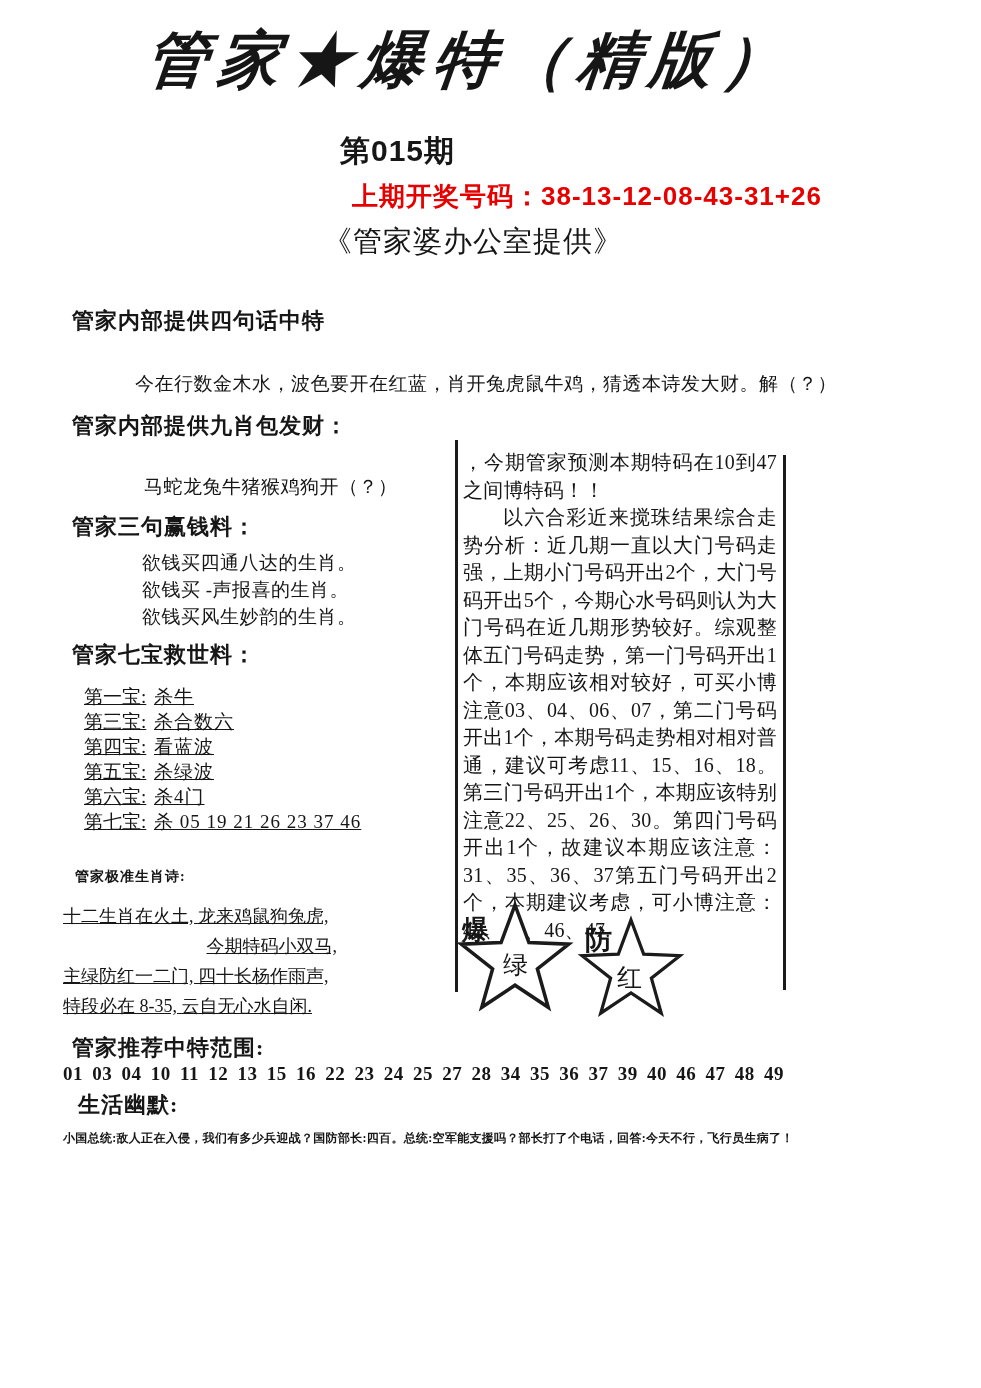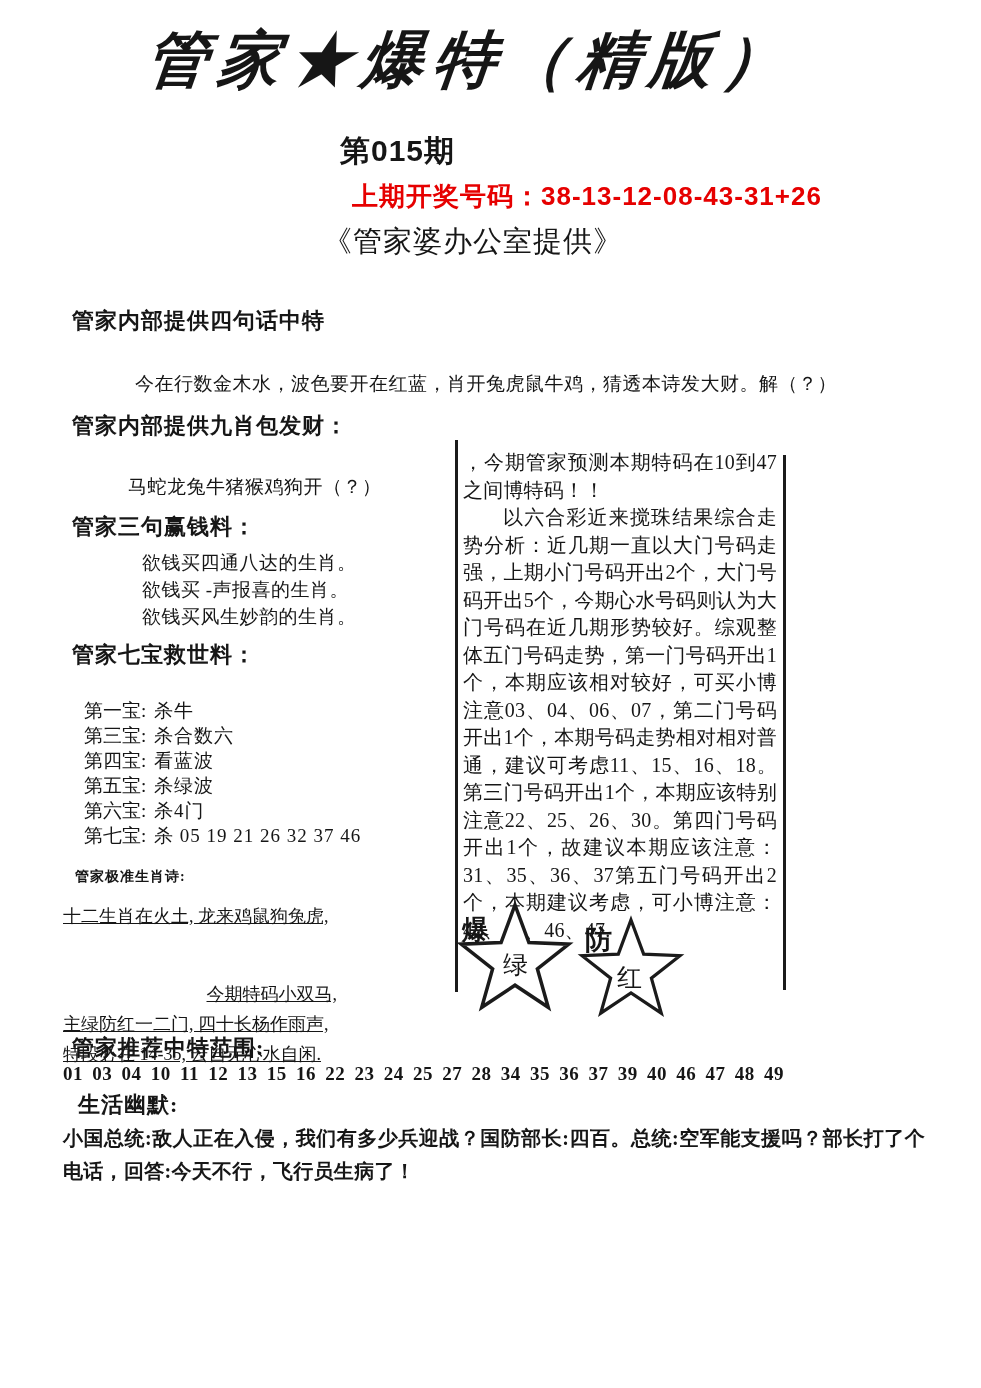--- a/index.html
+++ b/index.html
@@ -27,67 +27,67 @@
   .sec-h{font-size:22px;font-weight:bold;letter-spacing:1px;}
   .body-text{font-size:19px;letter-spacing:0.5px;}
 
   .three-lines div{line-height:27px;}
   .treasure-row{display:flex;line-height:25px;font-size:19px;}
   .treasure-row .t-label{width:70px;}
   .treasure-row .t-value{letter-spacing:1px;}
 
   .poem{width:274px;font-size:18px;text-decoration:underline;}
   .poem div{line-height:30px;white-space:nowrap;}
-  .poem .align-right{text-align:right;margin-top:48px;}
+  .poem .align-right{text-align:right;}
 
   .rule{background:#1b1b1b;width:3px;}
   .analysis{
     width:314px;font-size:20px;line-height:27.5px;text-align:justify;
     letter-spacing:0.2px;
   }
   .analysis .p2{text-indent:2em;margin-top:0;}
 
   .star-svg{overflow:visible;}
   .star-tag{font-size:27px;font-weight:bold;}
   .star-inner{font-size:25px;}
 
   .numbers-row{
     font-size:19px;font-weight:bold;word-spacing:4px;white-space:nowrap;
     letter-spacing:0.5px;
   }
   .joke{
-    width:862px;font-size:20px;font-weight:bold;line-height:33px;
+    width:862px;font-size:12px;font-weight:bold;line-height:33px;
     text-align:justify;letter-spacing:0.3px;
   }
 </style>
 </head>
 <body>
 
 <div class="page">
 
   <div class="abs masthead-title">管家★爆特（精版）</div>
   <div class="abs issue">第015期</div>
   <div class="abs lastdraw">上期开奖号码：38-13-12-08-43-31+26</div>
   <div class="abs provider">《管家婆办公室提供》</div>
 
   <div class="abs body-text" style="left:135px;top:371px;">今在行数金木水，波色要开在红蓝，肖开兔虎鼠牛鸡，猜透本诗发大财。解（？）</div>
   <div class="abs sec-h" style="left:72px;top:306px;">管家内部提供四句话中特</div>
 
   <div class="abs sec-h" style="left:72px;top:411px;">管家内部提供九肖包发财：</div>
-  <div class="abs body-text" style="left:128px;top:474px;">马蛇龙兔牛猪猴鸡狗开（？）</div>
+  <div class="abs body-text" style="left:144px;top:474px;">马蛇龙兔牛猪猴鸡狗开（？）</div>
 
   <div class="abs sec-h" style="left:72px;top:512px;">管家三句赢钱料：</div>
   <div class="abs body-text three-lines" style="left:142px;top:549px;">
     <div>欲钱买四通八达的生肖。</div>
     <div>欲钱买 -声报喜的生肖。</div>
     <div>欲钱买风生妙韵的生肖。</div>
   </div>
 
   <div class="abs sec-h" style="left:72px;top:640px;">管家七宝救世料：</div>
-  <div class="abs" style="left:84px;top:698px;">
+  <div class="abs" style="left:84px;top:684px;text-decoration:underline;">
     <div class="treasure-row">
       <span class="t-label">第一宝:</span>
       <span class="t-value">杀牛</span>
     </div>
     <div class="treasure-row">
       <span class="t-label">第三宝:</span>
       <span class="t-value">杀合数六</span>
     </div>
     <div class="treasure-row">
       <span class="t-label">第四宝:</span>
@@ -96,30 +96,30 @@
     <div class="treasure-row">
       <span class="t-label">第五宝:</span>
       <span class="t-value">杀绿波</span>
     </div>
     <div class="treasure-row">
       <span class="t-label">第六宝:</span>
       <span class="t-value">杀4门</span>
     </div>
     <div class="treasure-row">
       <span class="t-label">第七宝:</span>
-      <span class="t-value">杀 05 19 21 26 32 37 46</span>
+      <span class="t-value">杀 05 19 21 26 23 37 46</span>
     </div>
   </div>
 
   <div class="abs sec-h" style="left:75px;top:868px;font-size:14px;">管家极准生肖诗:</div>
   <div class="abs poem" style="left:63px;top:901px;">
     <div>十二生肖在火土, 龙来鸡鼠狗兔虎,</div>
     <div class="align-right">今期特码小双马,</div>
     <div>主绿防红一二门, 四十长杨作雨声,</div>
-    <div>特段必在 14-35, 云自无心水自闲.</div>
+    <div>特段必在 8-35, 云自无心水自闲.</div>
   </div>
 
   <div class="abs rule" style="left:455px;top:440px;height:552px;"></div>
   <div class="abs rule" style="left:783px;top:455px;height:535px;"></div>
 
   <div class="abs analysis" style="left:463px;top:449px;">
     <div>，今期管家预测本期特码在10到47之间博特码！！</div>
     <div class="p2">以六合彩近来搅珠结果综合走势分析：近几期一直以大门号码走强，上期小门号码开出2个，大门号码开出5个，今期心水号码则认为大门号码在近几期形势较好。综观整体五门号码走势，第一门号码开出1个，本期应该相对较好，可买小博注意03、04、06、07，第二门号码开出1个，本期号码走势相对相对普通，建议可考虑11、15、16、18。第三门号码开出1个，本期应该特别注意22、25、26、30。第四门号码开出1个，故建议本期应该注意：31、35、36、37第五门号码开出2个，本期建议考虑，可小博注意：42、43、46、47.</div>
   </div>
 

